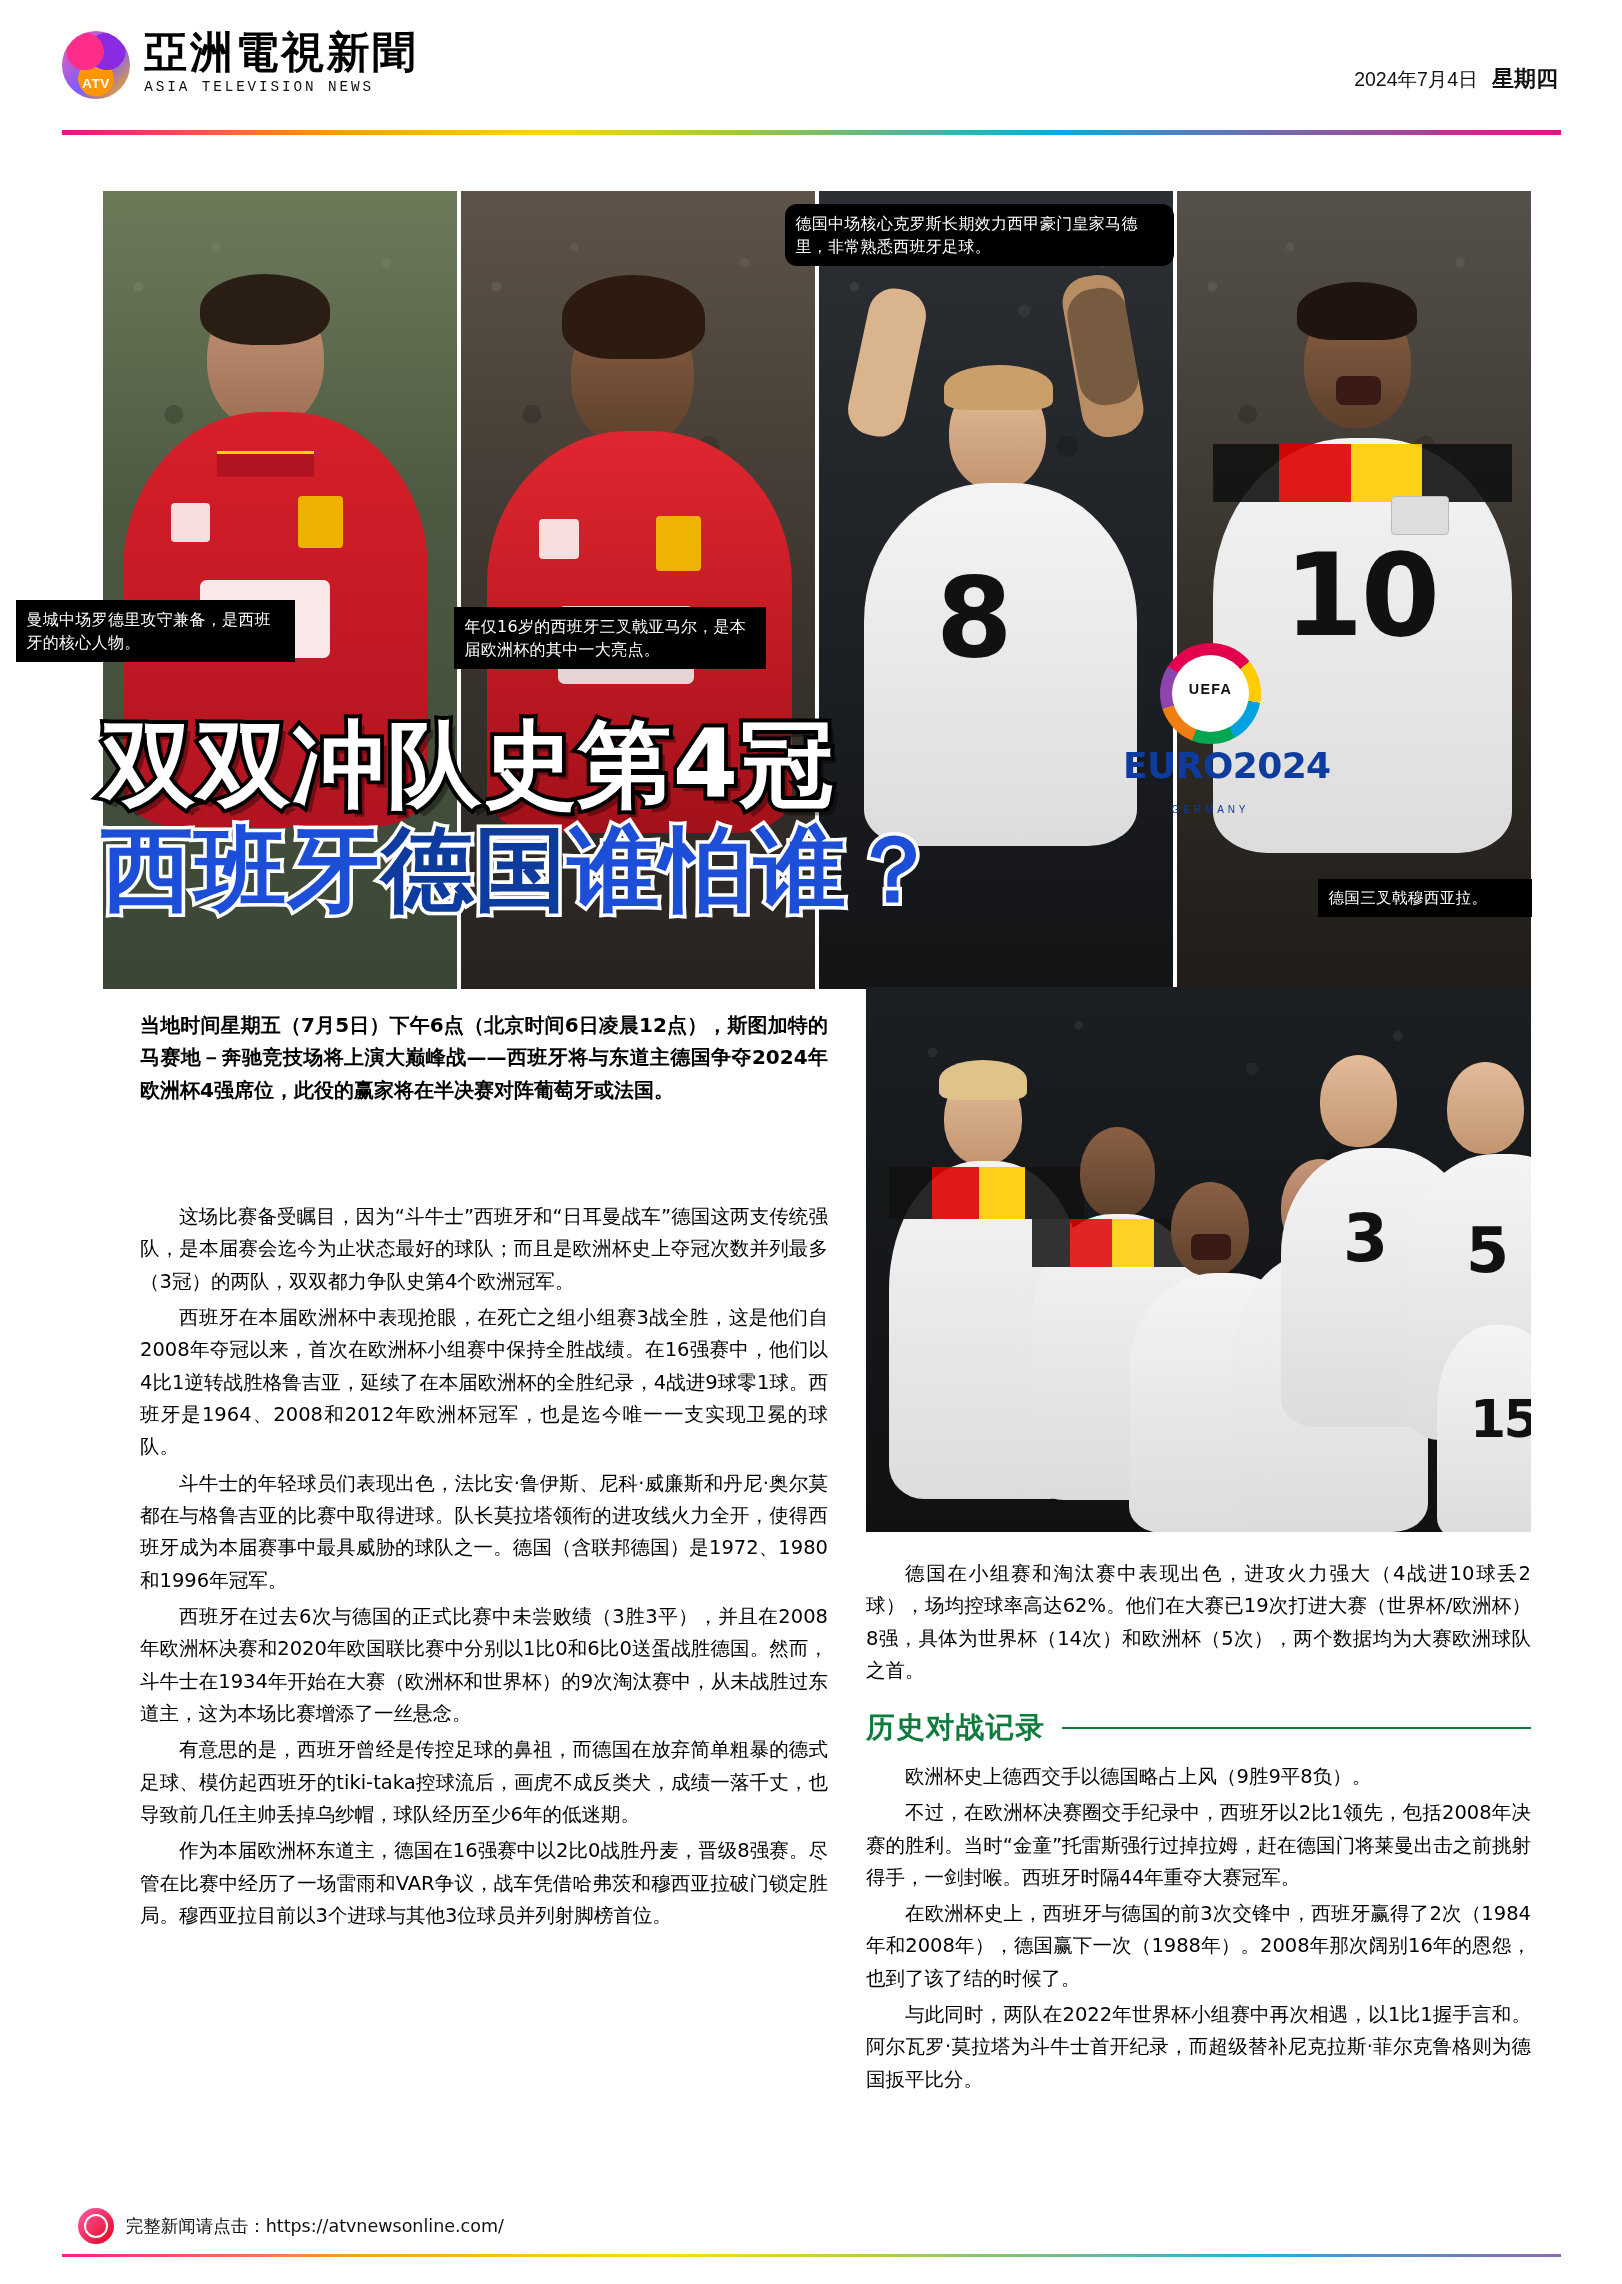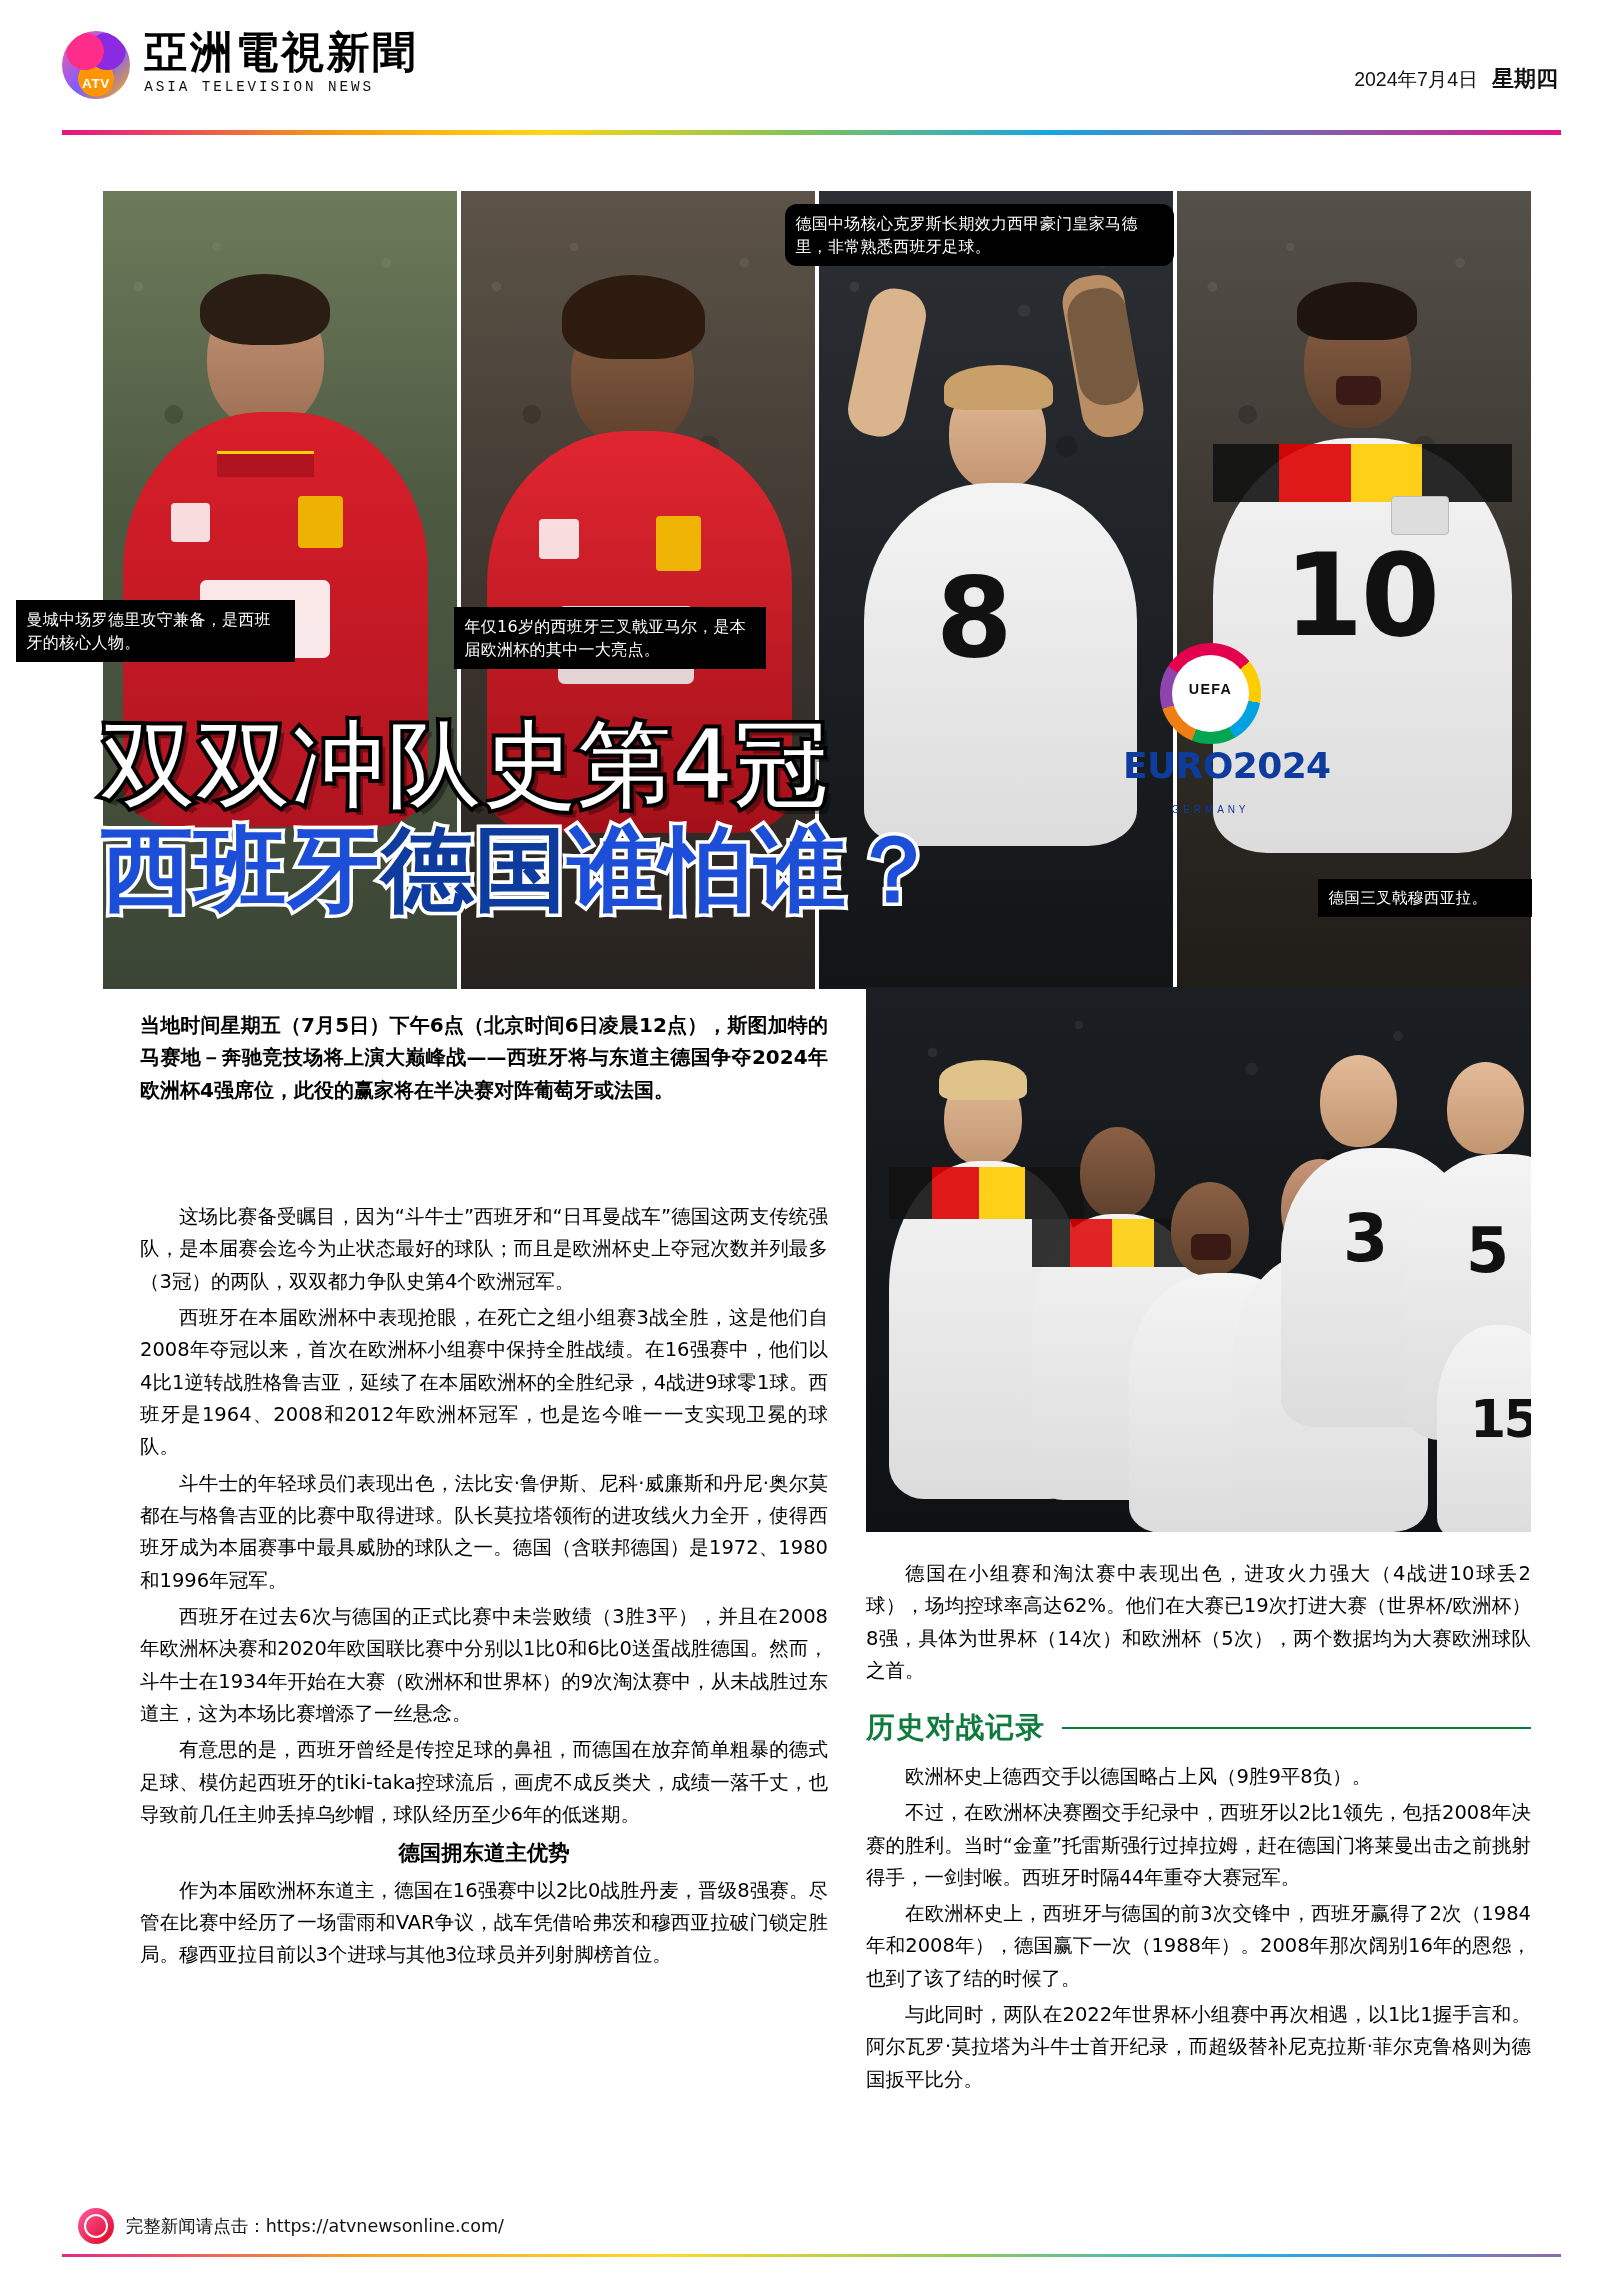--- a/index.html
+++ b/index.html
@@ -113,21 +113,21 @@
     letter-spacing:0.3px;
   }
   .cap-top { left:785px; top:204px; width:389px;border-radius:12px; }
   .cap-bl { left:16px; top:600px; width:279px; }
   .cap-b2 { left:454px; top:607px; width:312px; }
   .cap-b3 { left:1318px; top:879px; width:214px; font-size:15.6px; }
 
   
   .headline-wrap { position:absolute; left:101px; top:717px; width:1168px; }
   .hl1 {
-    font-size:94px; font-weight:normal; line-height:1.02; color:#fff;
+    font-size:94px; font-weight:bold; line-height:1.02; color:#fff;
     -webkit-text-stroke:7.8px #000;
     paint-order:stroke fill;
     font-family:"DejaVu Sans","Liberation Sans",sans-serif;
     letter-spacing:1.3px;
     text-shadow:6.5px 6.5px 0 rgba(0,0,0,.35);
   }
   .hl2 {
     font-size:92px; font-weight:bold; line-height:1.05; margin-top:9px;
     -webkit-text-stroke:7.1px #fff;
     paint-order:stroke fill;
@@ -304,21 +304,20 @@
 </div>
 
 <div class="lede">当地时间星期五（7月5日）下午6点（北京时间6日凌晨12点），斯图加特的马赛地－奔驰竞技场将上演大巅峰战——西班牙将与东道主德国争夺2024年欧洲杯4强席位，此役的赢家将在半决赛对阵葡萄牙或法国。</div>
 
 <div class="col-left">
   <p>这场比赛备受瞩目，因为“斗牛士”西班牙和“日耳曼战车”德国这两支传统强队，是本届赛会迄今为止状态最好的球队；而且是欧洲杯史上夺冠次数并列最多（3冠）的两队，双双都力争队史第4个欧洲冠军。</p>
   <p>西班牙在本届欧洲杯中表现抢眼，在死亡之组小组赛3战全胜，这是他们自2008年夺冠以来，首次在欧洲杯小组赛中保持全胜战绩。在16强赛中，他们以4比1逆转战胜格鲁吉亚，延续了在本届欧洲杯的全胜纪录，4战进9球零1球。西班牙是1964、2008和2012年欧洲杯冠军，也是迄今唯一一支实现卫冕的球队。</p>
   <p>斗牛士的年轻球员们表现出色，法比安·鲁伊斯、尼科·威廉斯和丹尼·奥尔莫都在与格鲁吉亚的比赛中取得进球。队长莫拉塔领衔的进攻线火力全开，使得西班牙成为本届赛事中最具威胁的球队之一。德国（含联邦德国）是1972、1980和1996年冠军。</p>
   <p>西班牙在过去6次与德国的正式比赛中未尝败绩（3胜3平），并且在2008年欧洲杯决赛和2020年欧国联比赛中分别以1比0和6比0送蛋战胜德国。然而，斗牛士在1934年开始在大赛（欧洲杯和世界杯）的9次淘汰赛中，从未战胜过东道主，这为本场比赛增添了一丝悬念。</p>
   <p>有意思的是，西班牙曾经是传控足球的鼻祖，而德国在放弃简单粗暴的德式足球、模仿起西班牙的tiki-taka控球流后，画虎不成反类犬，成绩一落千丈，也导致前几任主帅丢掉乌纱帽，球队经历至少6年的低迷期。</p>
-  <p class="subhead">德国拥东道主优势</p>
   <p>作为本届欧洲杯东道主，德国在16强赛中以2比0战胜丹麦，晋级8强赛。尽管在比赛中经历了一场雷雨和VAR争议，战车凭借哈弗茨和穆西亚拉破门锁定胜局。穆西亚拉目前以3个进球与其他3位球员并列射脚榜首位。</p>
 </div>
 
 <div class="right-photo">
   <div class="crowd"></div>
 
   <div class="head skin3" style="left:78px;top:84px;width:78px;height:94px;"></div>
   <div style="position:absolute;left:73px;top:73px;width:88px;height:40px;background:#e0c38a;border-radius:50% 50% 20% 20%;"></div>
   <div class="torso white-kit" style="left:23px;top:174px;width:195px;height:338px;"></div>
   <div class="ger-stripe" style="left:23px;top:180px;width:195px;height:52px;opacity:.9;"></div>

